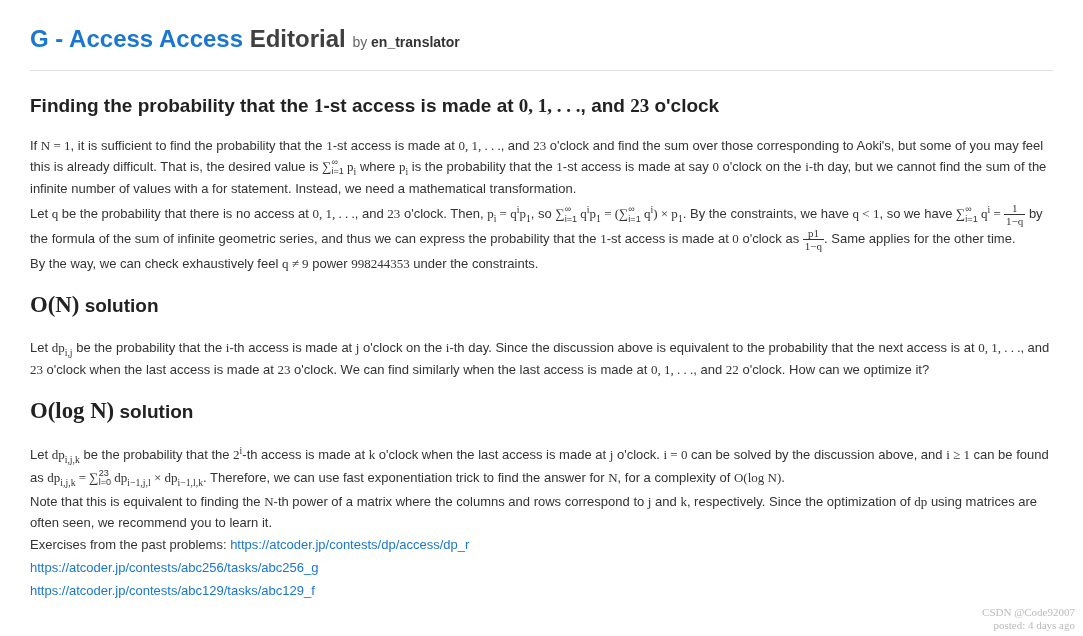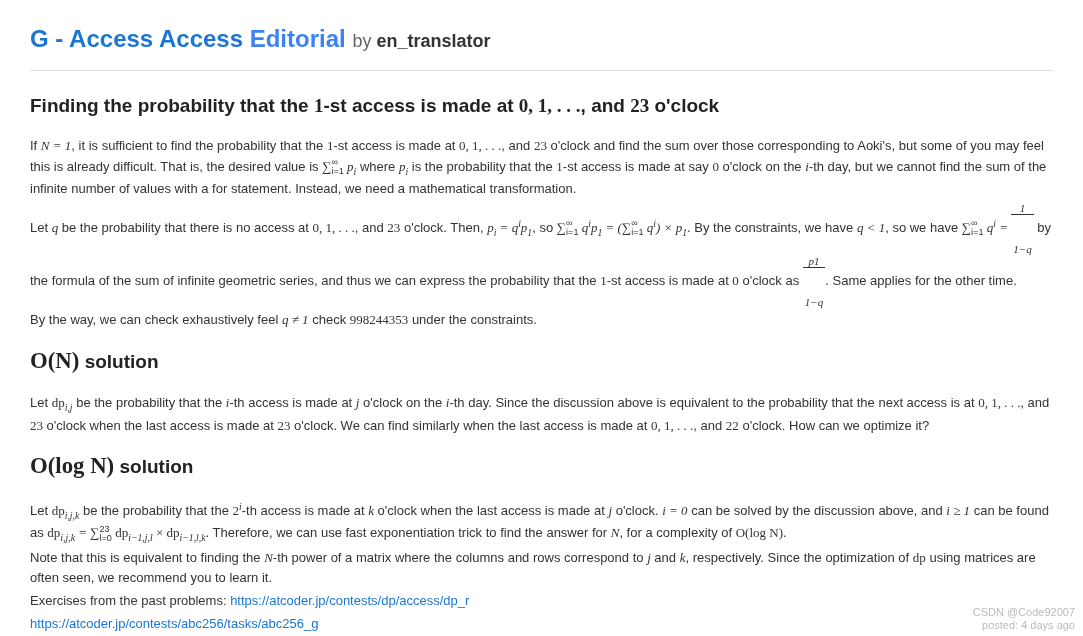--- a/index.html
+++ b/index.html
@@ -19,40 +19,39 @@
     .main-title {
       font-size: 24px;
       font-weight: 700;
       margin: 0;
     }
     .title-link {
       color: #1976d2;
       text-decoration: none;
     }
     .title-plain {
-      color: #3b82f6;
+      color: #404040;
     }
     .by-text {
-      font-size: 18px;
+      font-size: 14px;
       color: #666;
       font-weight: 400;
     }
     .author {
       font-weight: 700;
       color: #333;
     }
     h2 {
       font-size: 19px;
       font-weight: 700;
       margin: 12px 0 14px;
       color: #222;
     }
     .math {
       font-family: "Times New Roman", Georgia, serif;
-      font-style: italic;
     }
     .math-rm {
       font-family: "Times New Roman", Georgia, serif;
       font-style: normal;
     }
     .sum {
       font-family: "Times New Roman", Georgia, serif;
       font-style: normal;
     }
     .sub {
@@ -79,38 +78,38 @@
       line-height: 1.1;
     }
     .frac .num {
       display: block;
       border-bottom: 1px solid #333;
       padding: 0 2px;
     }
     .frac .den {
       display: block;
       padding: 0 2px;
-      margin-top: 28px;
     }
     p {
       margin: 0 0 2px;
     }
     .link {
       color: #1976d2;
       text-decoration: none;
     }
     .watermark {
       position: fixed;
       bottom: 4px;
       right: 8px;
       color: #bbb;
       font-size: 11px;
       text-align: right;
       line-height: 1.2;
       pointer-events: none;
+      font-family: Liberation Serif, serif;
     }
   </style>
 </head>
 <body>
 
 <div class="title-bar">
   <h1 class="main-title">
     <a class="title-link">G - Access Access</a><span class="title-plain"> Editorial</span>
     <span class="by-text"><span>by </span><span class="author">en_translator</span></span>
   </h1>
@@ -122,21 +121,21 @@
 
 <p>
   <span>If </span><span class="math">N = 1</span><span>, it is sufficient to find the probability that the </span><span class="math-rm">1</span><span>-st access is made at </span><span class="math-rm">0, 1, . . .</span><span>, and </span><span class="math-rm">23</span><span> o'clock and find the sum over those corresponding to Aoki's, but some of you may feel this is already difficult. That is, the desired value is </span><span class="sum">∑</span><span class="subsup"><span class="top">∞</span><span class="bot">i=1</span></span><span class="math"> p</span><span class="math sub">i</span><span> where </span><span class="math">p</span><span class="math sub">i</span><span> is the probability that the </span><span class="math-rm">1</span><span>-st access is made at say </span><span class="math-rm">0</span><span> o'clock on the </span><span class="math">i</span><span>-th day, but we cannot find the sum of the infinite number of values with a for statement. Instead, we need a mathematical transformation.</span>
 </p>
 
 <p>
   <span>Let </span><span class="math">q</span><span> be the probability that there is no access at </span><span class="math-rm">0, 1, . . .</span><span>, and </span><span class="math-rm">23</span><span> o'clock. Then, </span><span class="math">p</span><span class="math sub">i</span><span class="math"> = q</span><span class="math sup">i</span><span class="math">p</span><span class="math sub">1</span><span>, so </span><span class="sum">∑</span><span class="subsup"><span class="top">∞</span><span class="bot">i=1</span></span><span class="math"> q</span><span class="math sup">i</span><span class="math">p</span><span class="math sub">1</span><span class="math"> = (</span><span class="sum">∑</span><span class="subsup"><span class="top">∞</span><span class="bot">i=1</span></span><span class="math"> q</span><span class="math sup">i</span><span class="math">) × p</span><span class="math sub">1</span><span>. By the constraints, we have </span><span class="math">q &lt; 1</span><span>, so we have </span><span class="sum">∑</span><span class="subsup"><span class="top">∞</span><span class="bot">i=1</span></span><span class="math"> q</span><span class="math sup">i</span><span class="math"> = </span><span class="frac math"><span class="num">1</span><span class="den">1−q</span></span><span> by the formula of the sum of infinite geometric series, and thus we can express the probability that the </span><span class="math-rm">1</span><span>-st access is made at </span><span class="math-rm">0</span><span> o'clock as </span><span class="frac math"><span class="num">p1</span><span class="den">1−q</span></span><span>. Same applies for the other time.</span>
 </p>
 
 <p>
-  <span>By the way, we can check exhaustively feel </span><span class="math">q ≠ 1</span><span> check </span><span class="math-rm">998244353</span><span> under the constraints.</span>
+  <span>By the way, we can check exhaustively feel </span><span class="math">q ≠ 9</span><span> power </span><span class="math-rm">998244353</span><span> under the constraints.</span>
 </p>
 
 <h2>
   <span class="math-rm" style="font-size:1.2em">O(N)</span><span> solution</span>
 </h2>
 
 <p>
   <span>Let </span><span class="math-rm">dp</span><span class="math sub">i,j</span><span> be the probability that the </span><span class="math">i</span><span>-th access is made at </span><span class="math">j</span><span> o'clock on the </span><span class="math">i</span><span>-th day. Since the discussion above is equivalent to the probability that the next access is at </span><span class="math-rm">0, 1, . . .</span><span>, and </span><span class="math-rm">23</span><span> o'clock when the last access is made at </span><span class="math-rm">23</span><span> o'clock. We can find similarly when the last access is made at </span><span class="math-rm">0, 1, . . .</span><span>, and </span><span class="math-rm">22</span><span> o'clock. How can we optimize it?</span>
 </p>
 

